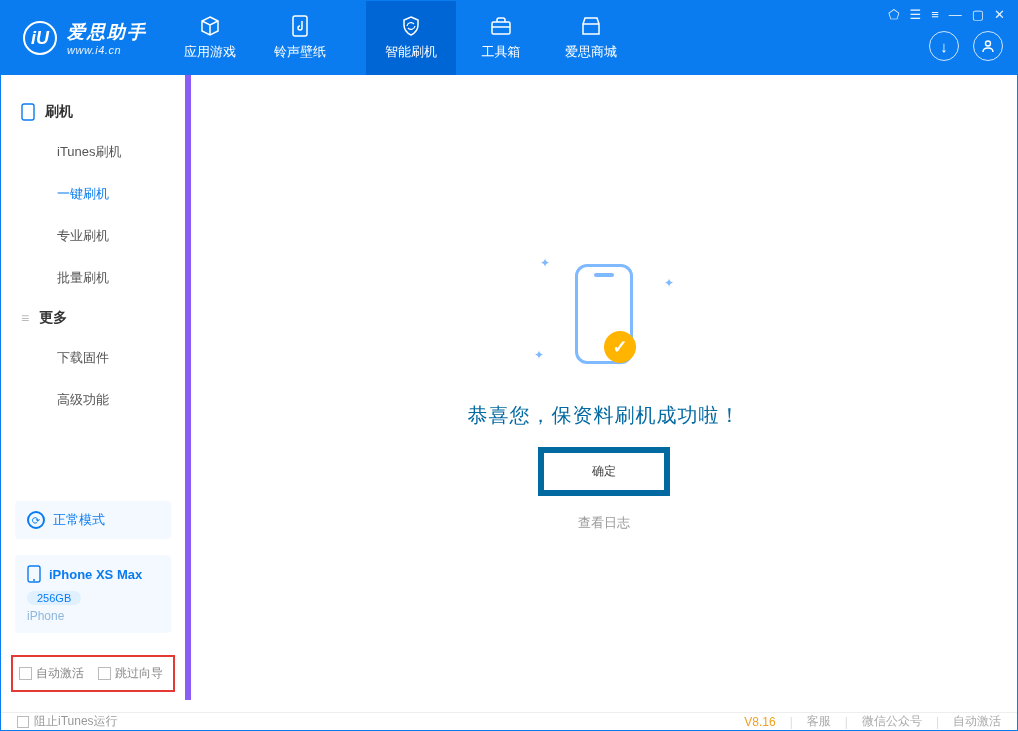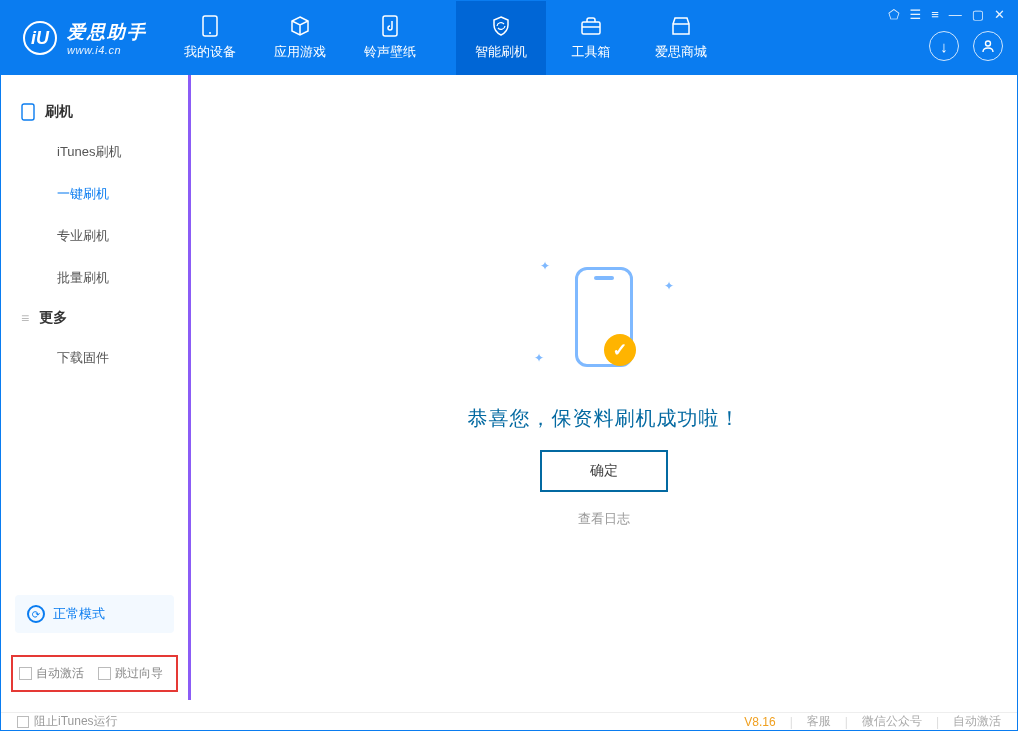--- a/index.html
+++ b/index.html
@@ -15,21 +15,21 @@
 .tab { width: 90px; display: flex; flex-direction: column; align-items: center; justify-content: center; gap: 6px; font-size: 13px; cursor: pointer; }
 .tab.active { background: #0066d6; margin-left: 21px; }
 .tab .ico { width: 22px; height: 22px; display: flex; align-items: center; justify-content: center; }
 .win-controls { position: absolute; top: 0; right: 0; display: flex; gap: 10px; padding: 6px 12px; font-size: 13px; }
 .win-controls span { cursor: pointer; opacity: .9; }
 .hdr-right { position: absolute; right: 14px; top: 30px; display: flex; gap: 14px; }
 .hdr-right .circ { width: 30px; height: 30px; border: 1.5px solid rgba(255,255,255,.8); border-radius: 50%; display: flex; align-items: center; justify-content: center; font-size: 15px; cursor: pointer; }
 
 
 .main { display: flex; height: calc(100% - 74px - 30px); }
-.sidebar { width: 190px; border-right: 3px solid #8b5cf6; padding-top: 18px; display: flex; flex-direction: column; }
+.sidebar { width: 190px; border-right: 6px solid #8b5cf6; padding-top: 18px; display: flex; flex-direction: column; }
 .side-head { display: flex; align-items: center; gap: 10px; padding: 10px 20px; font-size: 14px; color: #333; font-weight: 600; }
 .side-item { padding: 12px 20px 12px 56px; font-size: 13px; color: #555; cursor: pointer; }
 .side-item.active { color: #0a7cf0; }
 .side-spacer { flex: 1; }
 .mode-box, .device-box { margin: 8px 14px; background: #f3f9ff; border-radius: 4px; padding: 10px 12px; color: #0a7cf0; font-size: 13px; display: flex; align-items: flex-start; gap: 8px; }
 .mode-box .bullet { width: 18px; height: 18px; border: 2px solid #0a7cf0; border-radius: 50%; display: flex; align-items: center; justify-content: center; font-size: 10px; }
 .device-box { flex-direction: column; gap: 4px; }
 .device-box .dev-title { font-weight: 700; color: #0a7cf0; display: flex; align-items: center; gap: 8px; }
 .badge { display: inline-block; background: #e1f0ff; color: #0a7cf0; font-size: 11px; padding: 1px 10px; border-radius: 10px; margin-top: 4px; }
 .dev-sub { color: #8fb7dc; font-size: 12px; }
@@ -38,21 +38,21 @@
 .chk .box { width: 13px; height: 13px; border: 1px solid #bbb; }
 
 .content { flex: 1; display: flex; flex-direction: column; align-items: center; justify-content: center; gap: 18px; }
 .phone-wrap { position: relative; width: 140px; height: 140px; display: flex; align-items: center; justify-content: center; }
 .spark { position: absolute; color: #7fb9ff; font-size: 12px; }
 .spark.a { top: 12px; left: 6px; } .spark.b { top: 32px; right: 0; } .spark.c { bottom: 22px; left: 0; }
 .phone { width: 58px; height: 100px; border: 3px solid #7fb9ff; border-radius: 12px; position: relative; }
 .phone::before { content: ""; position: absolute; top: 6px; left: 50%; transform: translateX(-50%); width: 20px; height: 4px; background: #7fb9ff; border-radius: 3px; }
 .check { position: absolute; right: -6px; bottom: -2px; width: 32px; height: 32px; background: #ffb400; border-radius: 50%; display: flex; align-items: center; justify-content: center; color: #fff; font-size: 18px; font-weight: 700; }
 .success-msg { font-size: 20px; color: #0369a1; letter-spacing: 1px; }
-.ok-btn { border: 2px solid #0369a1; background: #fff; padding: 10px 48px; font-size: 14px; color: #444; cursor: pointer; }
+.ok-btn { border: 6px solid #0369a1; background: #fff; padding: 10px 48px; font-size: 12px; color: #444; cursor: pointer; }
 .log-link { font-size: 13px; color: #999; cursor: pointer; }
 
 .footer { position: absolute; bottom: 0; left: 0; right: 0; height: 18px; border-top: 1px solid #eee; display: flex; align-items: center; padding: 0 16px; font-size: 12px; color: #999; gap: 14px; }
 .footer .chkf { display: flex; align-items: center; gap: 5px; cursor: pointer; }
 .footer .chkf .box { width: 12px; height: 12px; border: 1px solid #bbb; }
 .footer .right { margin-left: auto; display: flex; gap: 14px; align-items: center; color: #aaa; }
 .footer .right span { cursor: pointer; }
 .footer .sep { color: #ddd; }
 svg { display: block; }
 </style>
@@ -63,29 +63,20 @@
   <div class="logo-block">
     <div class="logo-circle">iU</div>
     <div>
       <div class="logo-title">爱思助手</div>
       <div class="logo-sub">www.i4.cn</div>
     </div>
   </div>
   <div class="tabs">
     <div class="tab">
       <span class="ico">
-          <svg width="16" height="22" viewBox="0 0 16 22" fill="none">
-            <rect x="1" y="1" width="14" height="20" rx="2" stroke="#fff" stroke-width="1.5"></rect>
-            <circle cx="8" cy="18" r="1" fill="#fff"></circle>
-          </svg>
-        </span>
-      <span>我的设备</span>
-    </div>
-    <div class="tab">
-      <span class="ico">
           <svg width="22" height="22" viewBox="0 0 22 22" fill="none">
             <path d="M11 2l8 4v10l-8 4-8-4V6l8-4z" stroke="#fff" stroke-width="1.5" fill="none"></path>
             <path d="M3 6l8 4 8-4M11 10v10" stroke="#fff" stroke-width="1.5"></path>
           </svg>
         </span>
       <span>应用游戏</span>
     </div>
     <div class="tab">
       <span class="ico">
           <svg width="20" height="22" viewBox="0 0 20 22" fill="none">
@@ -153,26 +144,40 @@
     </div>
     <div class="side-item">iTunes刷机</div>
     <div class="side-item active">一键刷机</div>
     <div class="side-item">专业刷机</div>
     <div class="side-item">批量刷机</div>
     <div class="side-head">
       <span style="color:#bbb;">≡</span>
       <span>更多</span>
     </div>
     <div class="side-item">下载固件</div>
+    <div class="side-item">高级功能</div>
 
     <div class="side-spacer"></div>
 
     <div class="mode-box">
       <span class="bullet">⟳</span>
       <span>正常模式</span>
+    </div>
+    <div class="device-box">
+      <div class="dev-title">
+        <span>
+            <svg width="14" height="18" viewBox="0 0 14 18">
+              <rect x="1" y="1" width="12" height="16" rx="2" stroke="#0a7cf0" stroke-width="1.4" fill="none"></rect>
+              <circle cx="7" cy="15" r="1" fill="#0a7cf0"></circle>
+            </svg>
+          </span>
+        <span>iPhone XS Max</span>
+      </div>
+      <span class="badge">256GB</span>
+      <span class="dev-sub">iPhone</span>
     </div>
     <div class="checkbox-row">
       <label class="chk">
         <span class="box"></span>
         <span>自动激活</span>
       </label>
       <label class="chk">
         <span class="box"></span>
         <span>跳过向导</span>
       </label>

